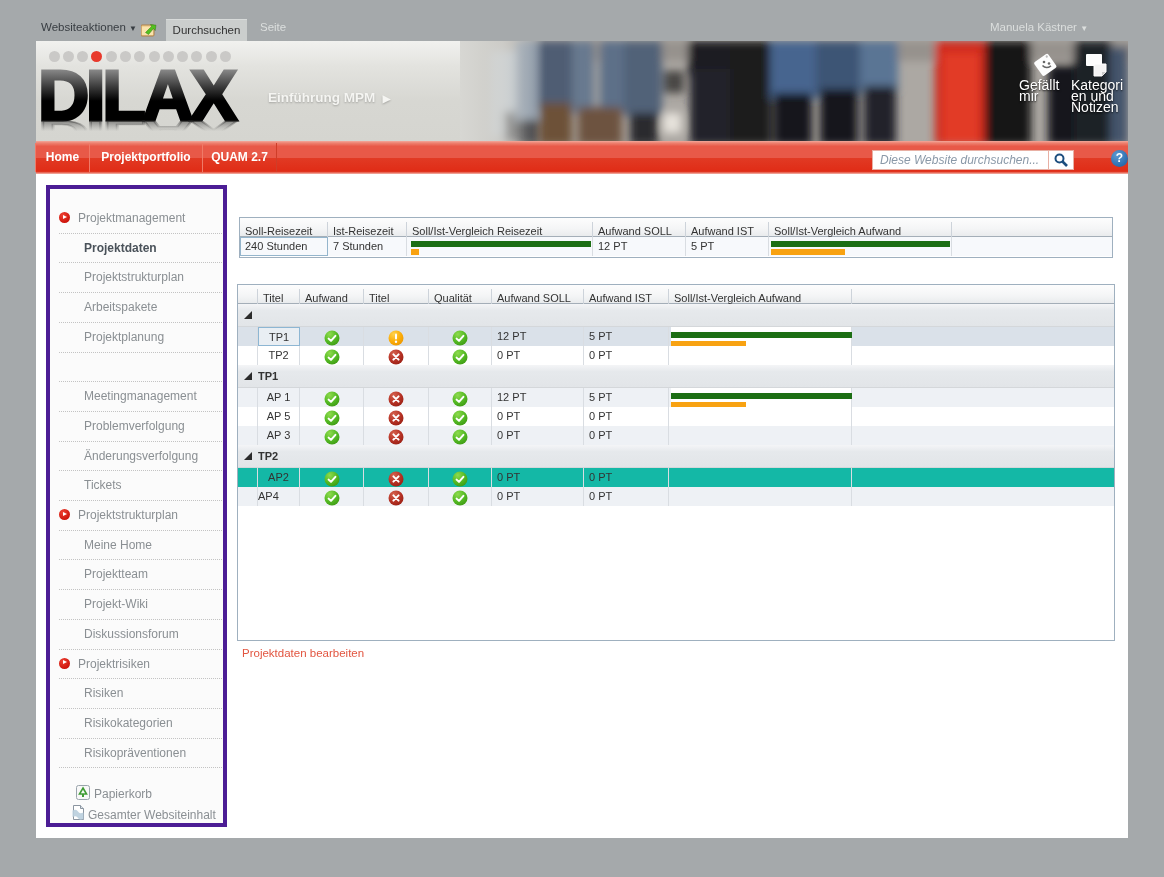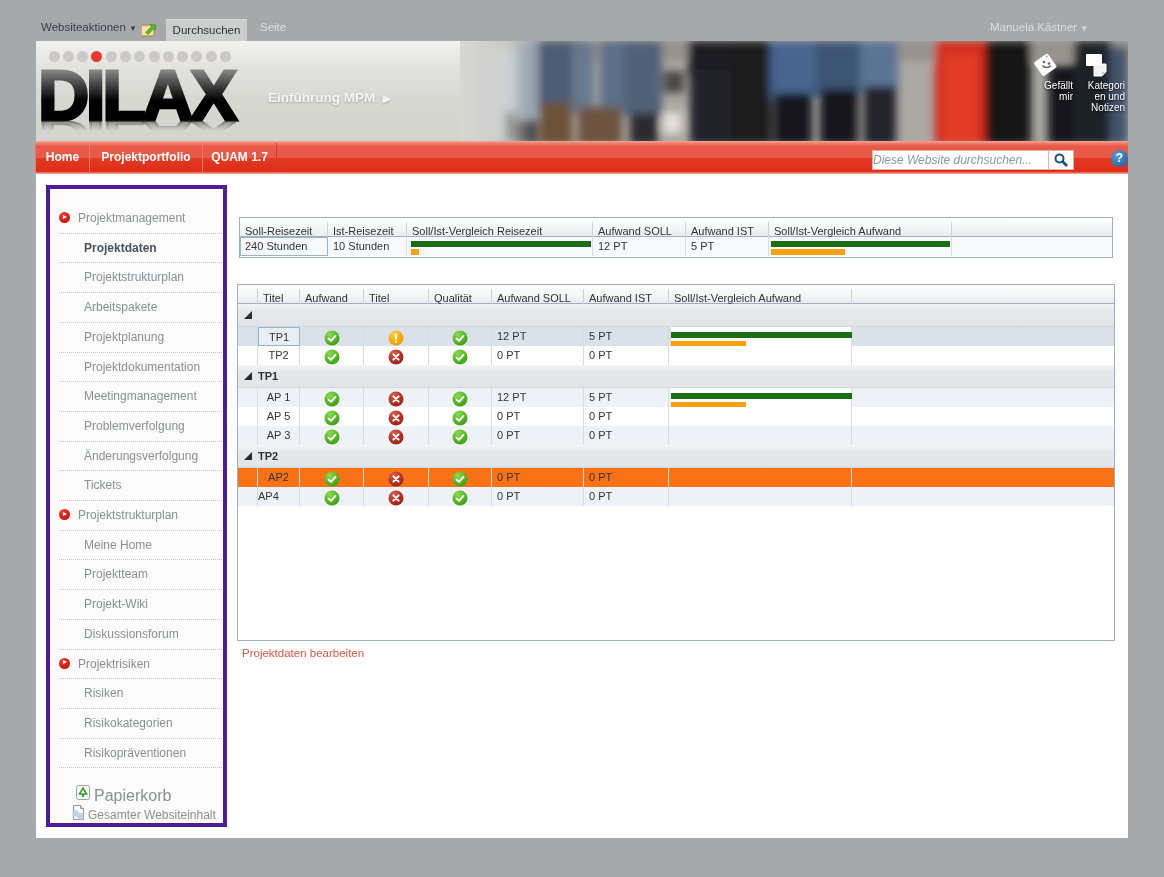--- a/index.html
+++ b/index.html
@@ -13,25 +13,25 @@
   #user { position:absolute; left:990px; top:21px; color:#dbdedd; font-size:11.5px; }
   #page { position:absolute; left:36px; top:41px; width:1092px; height:797px; background:#ffffff; }
   #hd { position:absolute; left:0; top:0; width:1092px; height:100px; background:linear-gradient(180deg,#f1f1ef 0%,#e3e3df 25%,#d7d7d2 60%,#d5d5d0 100%); overflow:hidden; }
   #photo { position:absolute; right:0; top:0; }
   #dots { position:absolute; left:12.5px; top:9.7px; display:flex; gap:3.3px; }
   #dots i { display:block; width:11px; height:11px; border-radius:50%; background:#cac9c7; }
   #dots i.r { background:#e8392b; }
   #logosvg { position:absolute; left:0; top:0; }
   #einf { position:absolute; left:232px; top:49px; font-size:13.5px; font-weight:bold; color:#f5f5f2; text-shadow:0 1px 2px rgba(0,0,0,.25); }
   #einf .car { font-size:10px; }
-  .hico { position:absolute; top:12px; width:54px; text-align:right; color:#fff; font-size:10px; line-height:11px; text-shadow:0 1px 2px rgba(0,0,0,.8); }
+  .hico { position:absolute; top:12px; width:54px; text-align:left; color:#fff; font-size:14px; line-height:11px; text-shadow:0 1px 2px rgba(0,0,0,.8); }
   .hico svg { display:block; margin:0 auto 3px; }
   #nav { position:absolute; left:0; top:100px; width:1092px; height:33px; background:linear-gradient(180deg,#f2a99c 0%,#ee8271 6%,#e85948 16%,#e85948 50%,#e13a24 52%,#e02c16 92%,#f3b8ae 100%); }
   #nav .tab { position:absolute; top:2px; height:29px; line-height:29px; color:#fff; font-weight:bold; font-size:12px; text-align:center; border-right:1px solid #cf3d28; box-shadow:-1px 0 0 #ef7a68; }
-  #search { position:absolute; left:836px; top:9px; width:192px; height:20px; background:#fff; border:1px solid #e8b0a4; color:#8a99a8; font-style:italic; font-size:12px; line-height:18px; padding-left:0; white-space:nowrap; overflow:hidden; }
+  #search { position:absolute; left:836px; top:9px; width:192px; height:20px; background:#fff; border:1px solid #e8b0a4; color:#8a99a8; font-style:italic; font-size:12px; line-height:18px; padding-left:7px; white-space:nowrap; overflow:hidden; }
   #mag { position:absolute; left:1012px; top:9px; width:26px; height:20px; background:#fff; border:1px solid #e8b0a4; }
   #qm { position:absolute; left:1075px; top:9px; width:17px; height:17px; border-radius:50%; background:radial-gradient(circle at 35% 30%,#5d9ad2,#2a6cad 70%); color:#fff; font-size:12px; font-weight:bold; text-align:center; line-height:17px; }
   #side { position:absolute; left:10px; top:144px; width:181px; height:642px; background:#fbfbfb; border:4px solid #4c1d95; }
   .sit { position:absolute; left:0; width:181px; height:30px; }
   .sit .txt { position:absolute; top:8px; font-size:12px; color:#8a8f93; white-space:nowrap; }
   .sit .txt.b { font-weight:bold; color:#4a525a; }
   .sit .bu { position:absolute; left:9px; top:9px; width:11px; height:11px; border-radius:50%; background:radial-gradient(circle at 35% 30%,#ee4233,#cc1209 75%); }
   .sit .bu .ar { position:absolute; left:4px; top:2.8px; width:0; height:0; border-left:4px solid #fff; border-top:2.7px solid transparent; border-bottom:2.7px solid transparent; }
   .sep { position:absolute; left:9px; width:163px; border-top:1px dotted #c3c3c3; }
   .grid { position:absolute; background:#fff; border:1px solid #9fb0bf; font-size:11px; color:#333; }
@@ -174,21 +174,21 @@
           <rect x="2" y="1" width="16" height="12" rx="1" fill="#fdfdfd"></rect>
           <path d="M10 11 h12 v8 l-4 4 h-8 z" fill="#f4f4f4" stroke="#fff"></path>
           <path d="M18 19 h4 l-4 4 z" fill="#ccc"></path>
         </svg>
       Kategori<br>en und<br>Notizen
     </div>
   </div>
   <div id="nav">
     <div class="tab" style="left:0;width:54px">Home</div>
     <div class="tab" style="left:54px;width:113px">Projektportfolio</div>
-    <div class="tab" style="left:167px;width:74px">QUAM 1.7</div>
+    <div class="tab" style="left:167px;width:74px">QUAM 2.7</div>
     <div id="search">Diese Website durchsuchen...</div>
     <div id="mag"><svg width="16" height="16" viewBox="0 0 16 16" style="margin:1px 0 0 4px">
           <circle cx="6.5" cy="6.5" r="4" fill="none" stroke="#1c4e7e" stroke-width="2"></circle>
           <line x1="9.5" y1="9.5" x2="14" y2="14" stroke="#1c4e7e" stroke-width="2.6"></line>
         </svg></div>
     <div id="qm">?</div>
   </div>
   <div id="side">
       <div class="sit" style="top:14.0px">
         <span class="bu">
@@ -206,23 +206,20 @@
       </div>
       <div class="sep" style="top:103.1px"></div>
       <div class="sit" style="top:103.1px">
         <span class="txt" style="left:34px">Arbeitspakete</span>
       </div>
       <div class="sep" style="top:132.8px"></div>
       <div class="sit" style="top:132.8px">
         <span class="txt" style="left:34px">Projektplanung</span>
       </div>
       <div class="sep" style="top:162.5px"></div>
-      <div class="sit" style="top:162.5px">
-        <span class="txt" style="left:34px">Projektdokumentation</span>
-      </div>
       <div class="sep" style="top:192.2px"></div>
       <div class="sit" style="top:192.2px">
         <span class="txt" style="left:34px">Meetingmanagement</span>
       </div>
       <div class="sep" style="top:221.9px"></div>
       <div class="sit" style="top:221.9px">
         <span class="txt" style="left:34px">Problemverfolgung</span>
       </div>
       <div class="sep" style="top:251.6px"></div>
       <div class="sit" style="top:251.6px">
@@ -273,41 +270,41 @@
       <div class="sep" style="top:548.6px"></div>
       <div class="sit" style="top:548.6px">
         <span class="txt" style="left:34px">Risikopräventionen</span>
       </div>
       <div class="sep" style="top:578.3px"></div>
 <svg style="position:absolute;left:26px;top:596px" width="14" height="15" viewBox="0 0 14 15">
    <rect x="0.5" y="0.5" width="13" height="14" rx="2" fill="#f8f8f8" stroke="#9aa4ac"></rect>
    <path d="M7 3 L10.5 9 L3.5 9 Z" fill="none" stroke="#3f9c35" stroke-width="1.6"></path>
    <rect x="6" y="9" width="2" height="3" fill="#3f9c35"></rect>
 </svg>
-<span style="position:absolute;left:44px;top:598px;font-size:16px;color:#8a8f93;white-space:nowrap">Papierkorb</span>
+<span style="position:absolute;left:44px;top:598px;font-size:12px;color:#8a8f93;white-space:nowrap">Papierkorb</span>
 <svg style="position:absolute;left:21px;top:616px" width="14" height="16" viewBox="0 0 14 16">
    <path d="M2.5 0.5 h7 l3 3 v11 h-10 z" fill="#fff" stroke="#8b95a0"></path>
    <path d="M9.5 0.5 v3 h3" fill="#dde4ea" stroke="#8b95a0"></path>
    <path d="M1.5 5.5 q4 -2 5.5 1 q1.5 3 5.5 1 l0 6.5 q-4 2 -5.5 -1 q-1.5 -3 -5.5 -1 z" fill="#b9cedd" opacity="0.9"></path>
 </svg>
 <span style="position:absolute;left:38px;top:619px;font-size:12px;color:#8a8f93;white-space:nowrap">Gesamter Websiteinhalt</span>
     </div>
   <div class="grid" id="t1" style="left:203px;top:176px;width:874px;height:41px;">
       <div class="hrow">
         <div class="hc" style="left:0px;width:88px;border-right:1px solid #cdd3da;">Soll-Reisezeit</div>
         <div class="hc" style="left:88px;width:79px;border-right:1px solid #cdd3da;">Ist-Reisezeit</div>
         <div class="hc" style="left:167px;width:186px;border-right:1px solid #cdd3da;">Soll/Ist-Vergleich Reisezeit</div>
         <div class="hc" style="left:353px;width:93px;border-right:1px solid #cdd3da;">Aufwand SOLL</div>
         <div class="hc" style="left:446px;width:83px;border-right:1px solid #cdd3da;">Aufwand IST</div>
         <div class="hc" style="left:529px;width:183px;border-right:1px solid #cdd3da;">Soll/Ist-Vergleich Aufwand</div>
         <div class="hc" style="left:712px;width:160px;"></div>
       </div>
       <div class="drow" style="height:19px;background:#f7f9fc">
         <div class="dc" style="left:0px;width:88px;border-right:1px solid #d9dde2;"><span style="padding-left:5px">240 Stunden</span></div>
-        <div class="dc" style="left:88px;width:79px;border-right:1px solid #d9dde2;"><span style="padding-left:5px">10 Stunden</span></div>
+        <div class="dc" style="left:88px;width:79px;border-right:1px solid #d9dde2;"><span style="padding-left:5px">7 Stunden</span></div>
         <div class="dc" style="left:167px;width:186px;border-right:1px solid #d9dde2;"></div>
         <div class="dc" style="left:353px;width:93px;border-right:1px solid #d9dde2;"><span style="padding-left:5px">12 PT</span></div>
         <div class="dc" style="left:446px;width:83px;border-right:1px solid #d9dde2;"><span style="padding-left:5px">5 PT</span></div>
         <div class="dc" style="left:529px;width:183px;border-right:1px solid #d9dde2;"></div>
         <div class="dc" style="left:712px;width:160px;"></div>
         <div style="position:absolute;left:0;top:0;width:88px;height:19px;border:1px solid #94b5cc;"></div>
         <div class="bar-g" style="left:171px;top:4px;width:180px"></div>
         <div class="bar-o" style="left:171px;top:12px;width:8px"></div>
         <div class="bar-g" style="left:531px;top:4px;width:179px"></div>
         <div class="bar-o" style="left:531px;top:12px;width:74px"></div>
@@ -437,21 +434,21 @@
             <path d="M4.6 8.6 L7 10.9 L11.4 5.8" stroke="#fff" stroke-width="2" fill="none" stroke-linecap="round" stroke-linejoin="round"></path>
           </svg></div>
         <div class="dc" style="left:254px;width:92px;border-right:1px solid #d9dde2;"><span style="padding-left:5px">0 PT</span></div>
         <div class="dc" style="left:346px;width:85px;border-right:1px solid #d9dde2;"><span style="padding-left:5px">0 PT</span></div>
         <div class="dc" style="left:431px;width:183px;border-right:1px solid #d9dde2;"></div>
         <div class="dc" style="left:614px;width:261px;"></div>
       </div>
       <div class="grow"><svg class="tri" width="8" height="8" viewBox="0 0 8 8">
           <polygon points="8,0 8,8 0,8" fill="#2b2b2b"></polygon>
         </svg><span class="glab">TP2</span></div>
-      <div class="drow" style="height:19px;background:#f97316;">
+      <div class="drow" style="height:19px;background:#14b8a6;">
         <div class="dc" style="left:0px;width:20px;border-right:1px solid #d9dde2;"></div>
         <div class="dc" style="left:20px;width:42px;border-right:1px solid #d9dde2;text-align:center;">AP2</div>
         <div class="dc" style="left:62px;width:64px;border-right:1px solid #d9dde2;text-align:center;"><svg class="kpi" width="16" height="16" viewBox="0 0 16 16">
             <circle cx="8" cy="8" r="7.5" fill="url(#gg)"></circle>
             <path d="M4.6 8.6 L7 10.9 L11.4 5.8" stroke="#fff" stroke-width="2" fill="none" stroke-linecap="round" stroke-linejoin="round"></path>
           </svg></div>
         <div class="dc" style="left:126px;width:65px;border-right:1px solid #d9dde2;text-align:center;"><svg class="kpi" width="16" height="16" viewBox="0 0 16 16">
             <circle cx="8" cy="8" r="7.5" fill="url(#rg)"></circle>
             <path d="M5.4 5.4 L10.6 10.6 M10.6 5.4 L5.4 10.6" stroke="#fff" stroke-width="2" stroke-linecap="round"></path>
           </svg></div>

